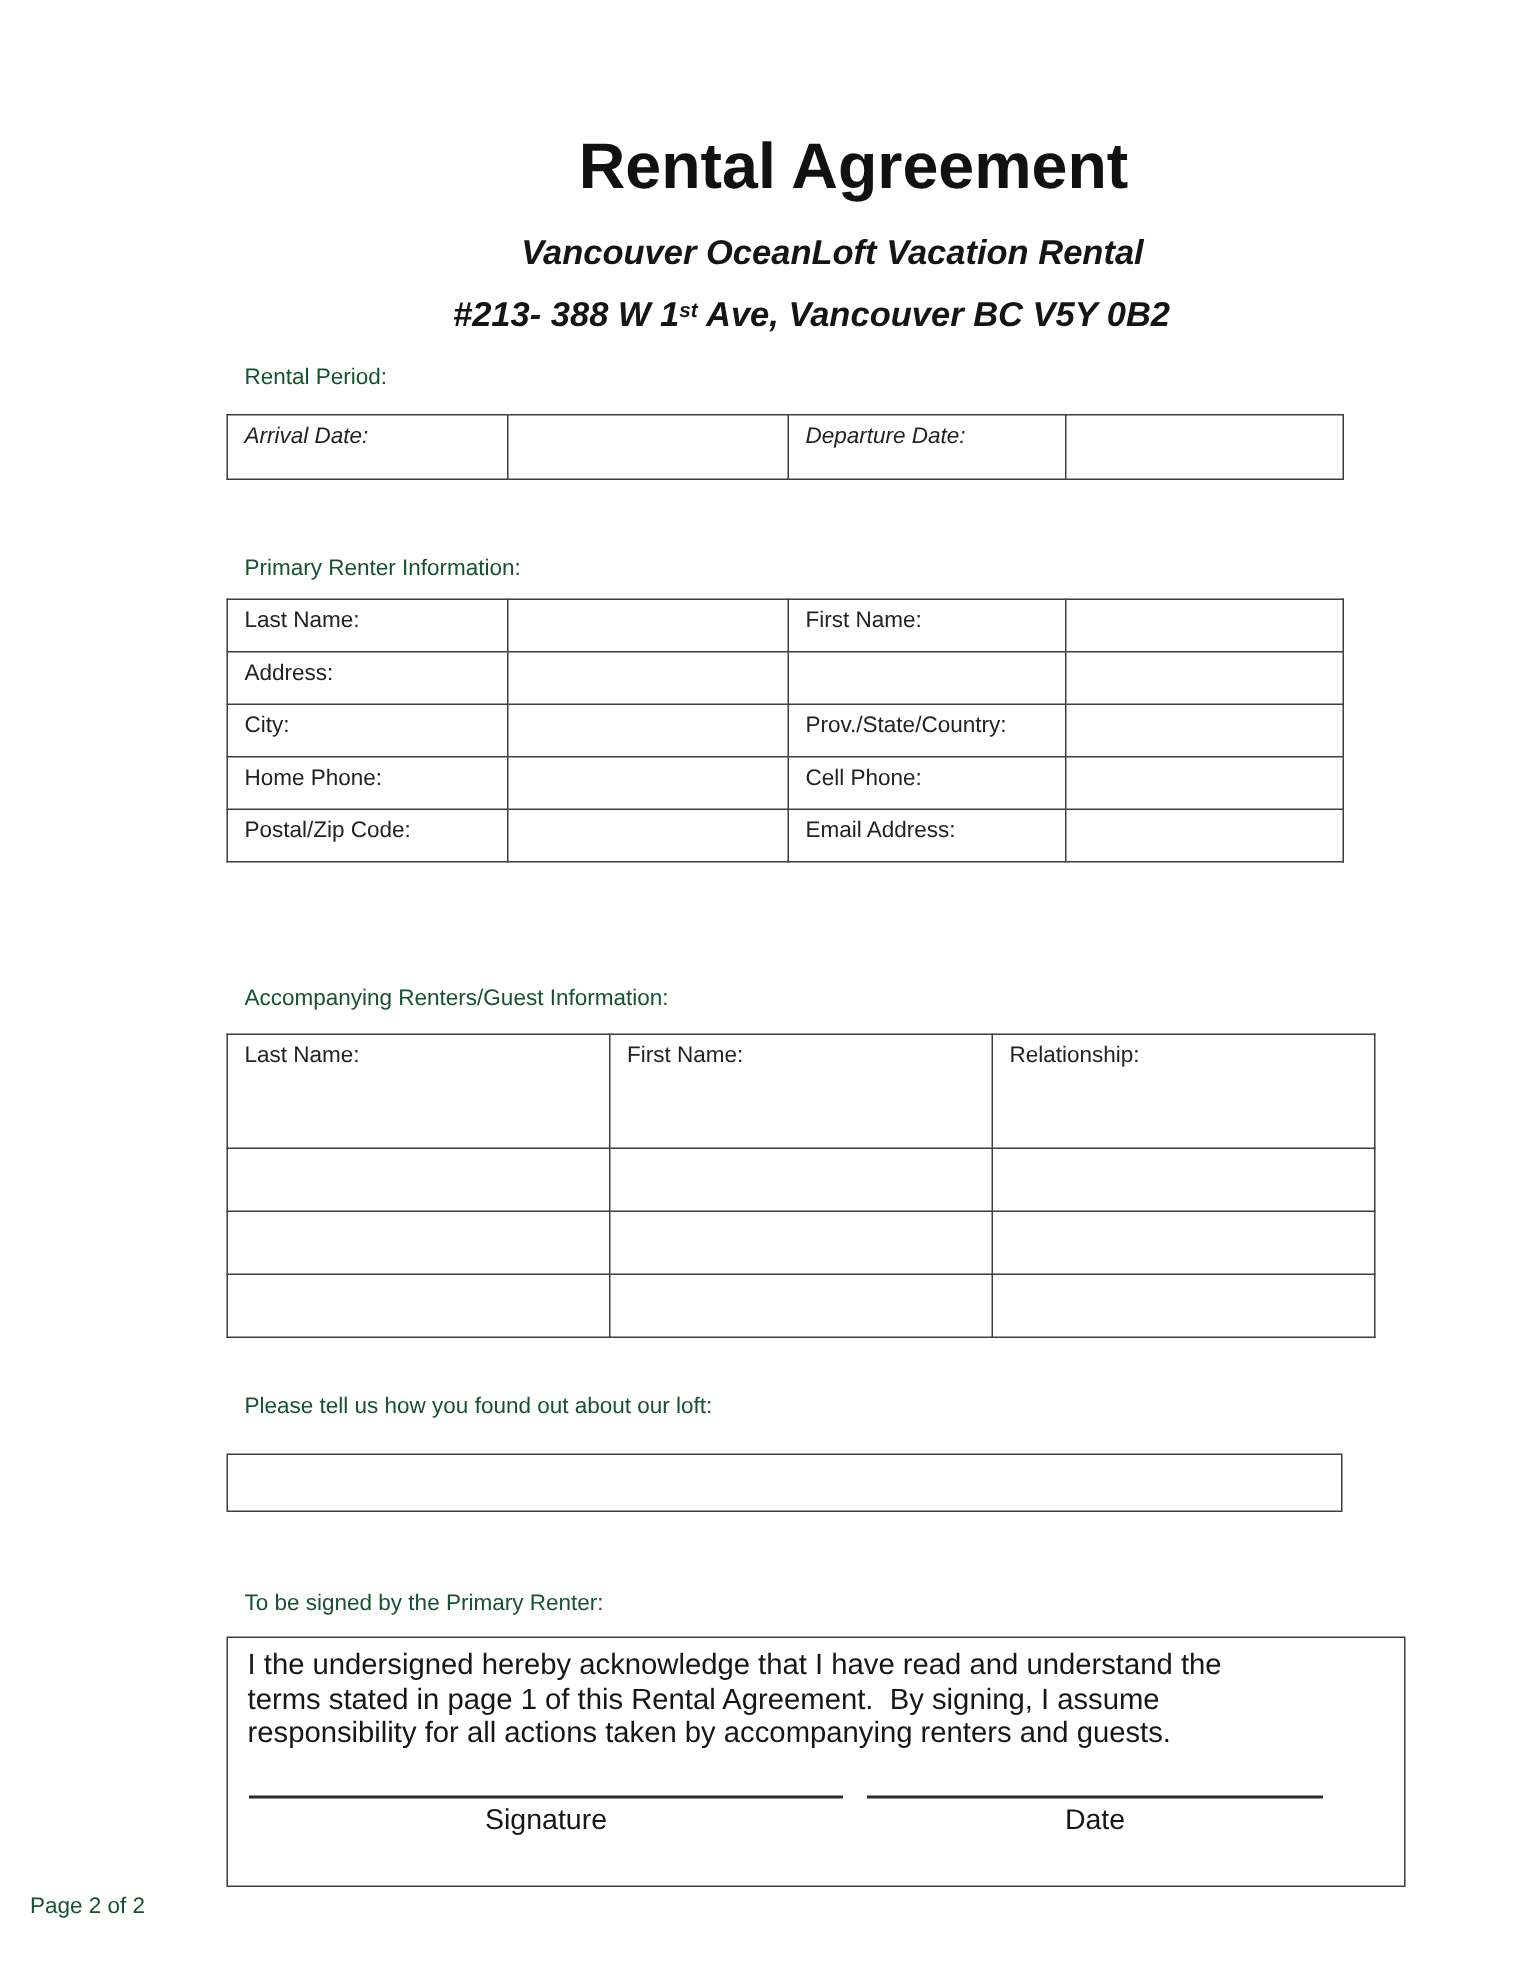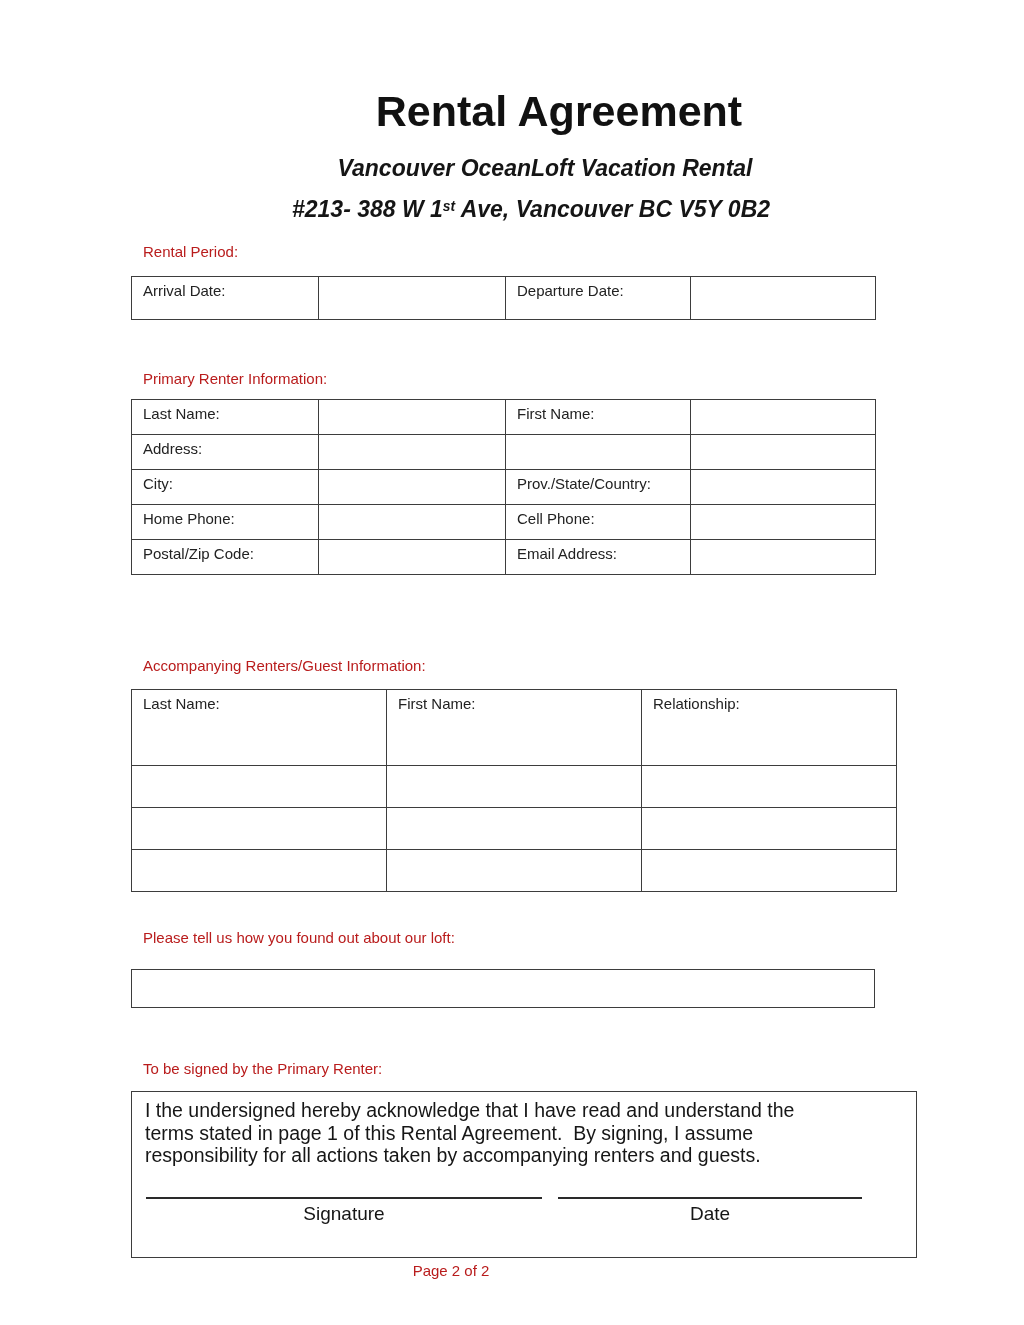--- a/index.html
+++ b/index.html
@@ -5,21 +5,21 @@
   * { box-sizing: border-box; }
   html, body { margin: 0; padding: 0; }
   body {
     width: 1024px;
     height: 1325px;
     background: #ffffff;
     font-family: "Liberation Sans", sans-serif;
     color: #1c1c1c;
     overflow: hidden;
   }
-  .page { width: 1024px; height: 1325px; position: relative; }
+  .page { width: 1024px; height: 1325px; position: relative; padding-left: 20px; }
 
   
   .doc-header { padding-top: 90px; text-align: center; }
   .title {
     margin: 0;
     font-size: 43px;
     font-weight: bold;
     line-height: 1.0;
     transform: translateX(47px);
     color: #111;
@@ -44,42 +44,42 @@
     font-size: 60%;
     position: relative;
     top: -0.45em;
   }
 
   
   .section-label {
     margin-left: 143px;
     font-size: 15px;
     line-height: 18px;
-    color: #b91c1c;
+    color: #14532d;
   }
   .m-rental-label   { margin-top: 20px; }
   .m-primary-label  { margin-top: 50px; }
   .m-accomp-label   { margin-top: 82px; }
   .m-referral-label { margin-top: 37px; }
   .m-signed-label   { margin-top: 52px; }
 
   
   table {
     border-collapse: collapse;
     table-layout: fixed;
     margin-left: 131px;
   }
   td {
     border: 1px solid #3d3d3d;
     vertical-align: top;
     padding: 5px 4px 0 11px;
     font-size: 15px;
     color: #222;
   }
-  .rental-tbl  { width: 744px; margin-top: 15px; }
+  .rental-tbl  { width: 744px; margin-top: 15px; font-style: italic; }
   .rental-tbl tr { height: 43px; }
   .primary-tbl { width: 744px; margin-top: 11px; }
   .primary-tbl tr { height: 35px; }
   .accomp-tbl  { width: 765px; margin-top: 14px; }
   .accomp-tbl tr.hdr   { height: 76px; }
   .accomp-tbl tr.blank { height: 42px; }
 
   
   .referral-box {
     margin: 22px 0 0 131px;
@@ -112,23 +112,23 @@
   .sig-label {
     text-align: center;
     margin-top: 4px;
     font-size: 19px;
     color: #161616;
   }
 
   
   .page-number {
     margin: 4px 122px 0 0;
-    text-align: center;
+    text-align: left;
     font-size: 15px;
-    color: #b91c1c;
+    color: #14532d;
   }
 </style>
 </head>
 <body>
 
 <div class="page">
 
   <header class="doc-header">
     <h1 class="title">Rental Agreement</h1>
     <div class="subtitle">Vancouver OceanLoft Vacation Rental</div>

